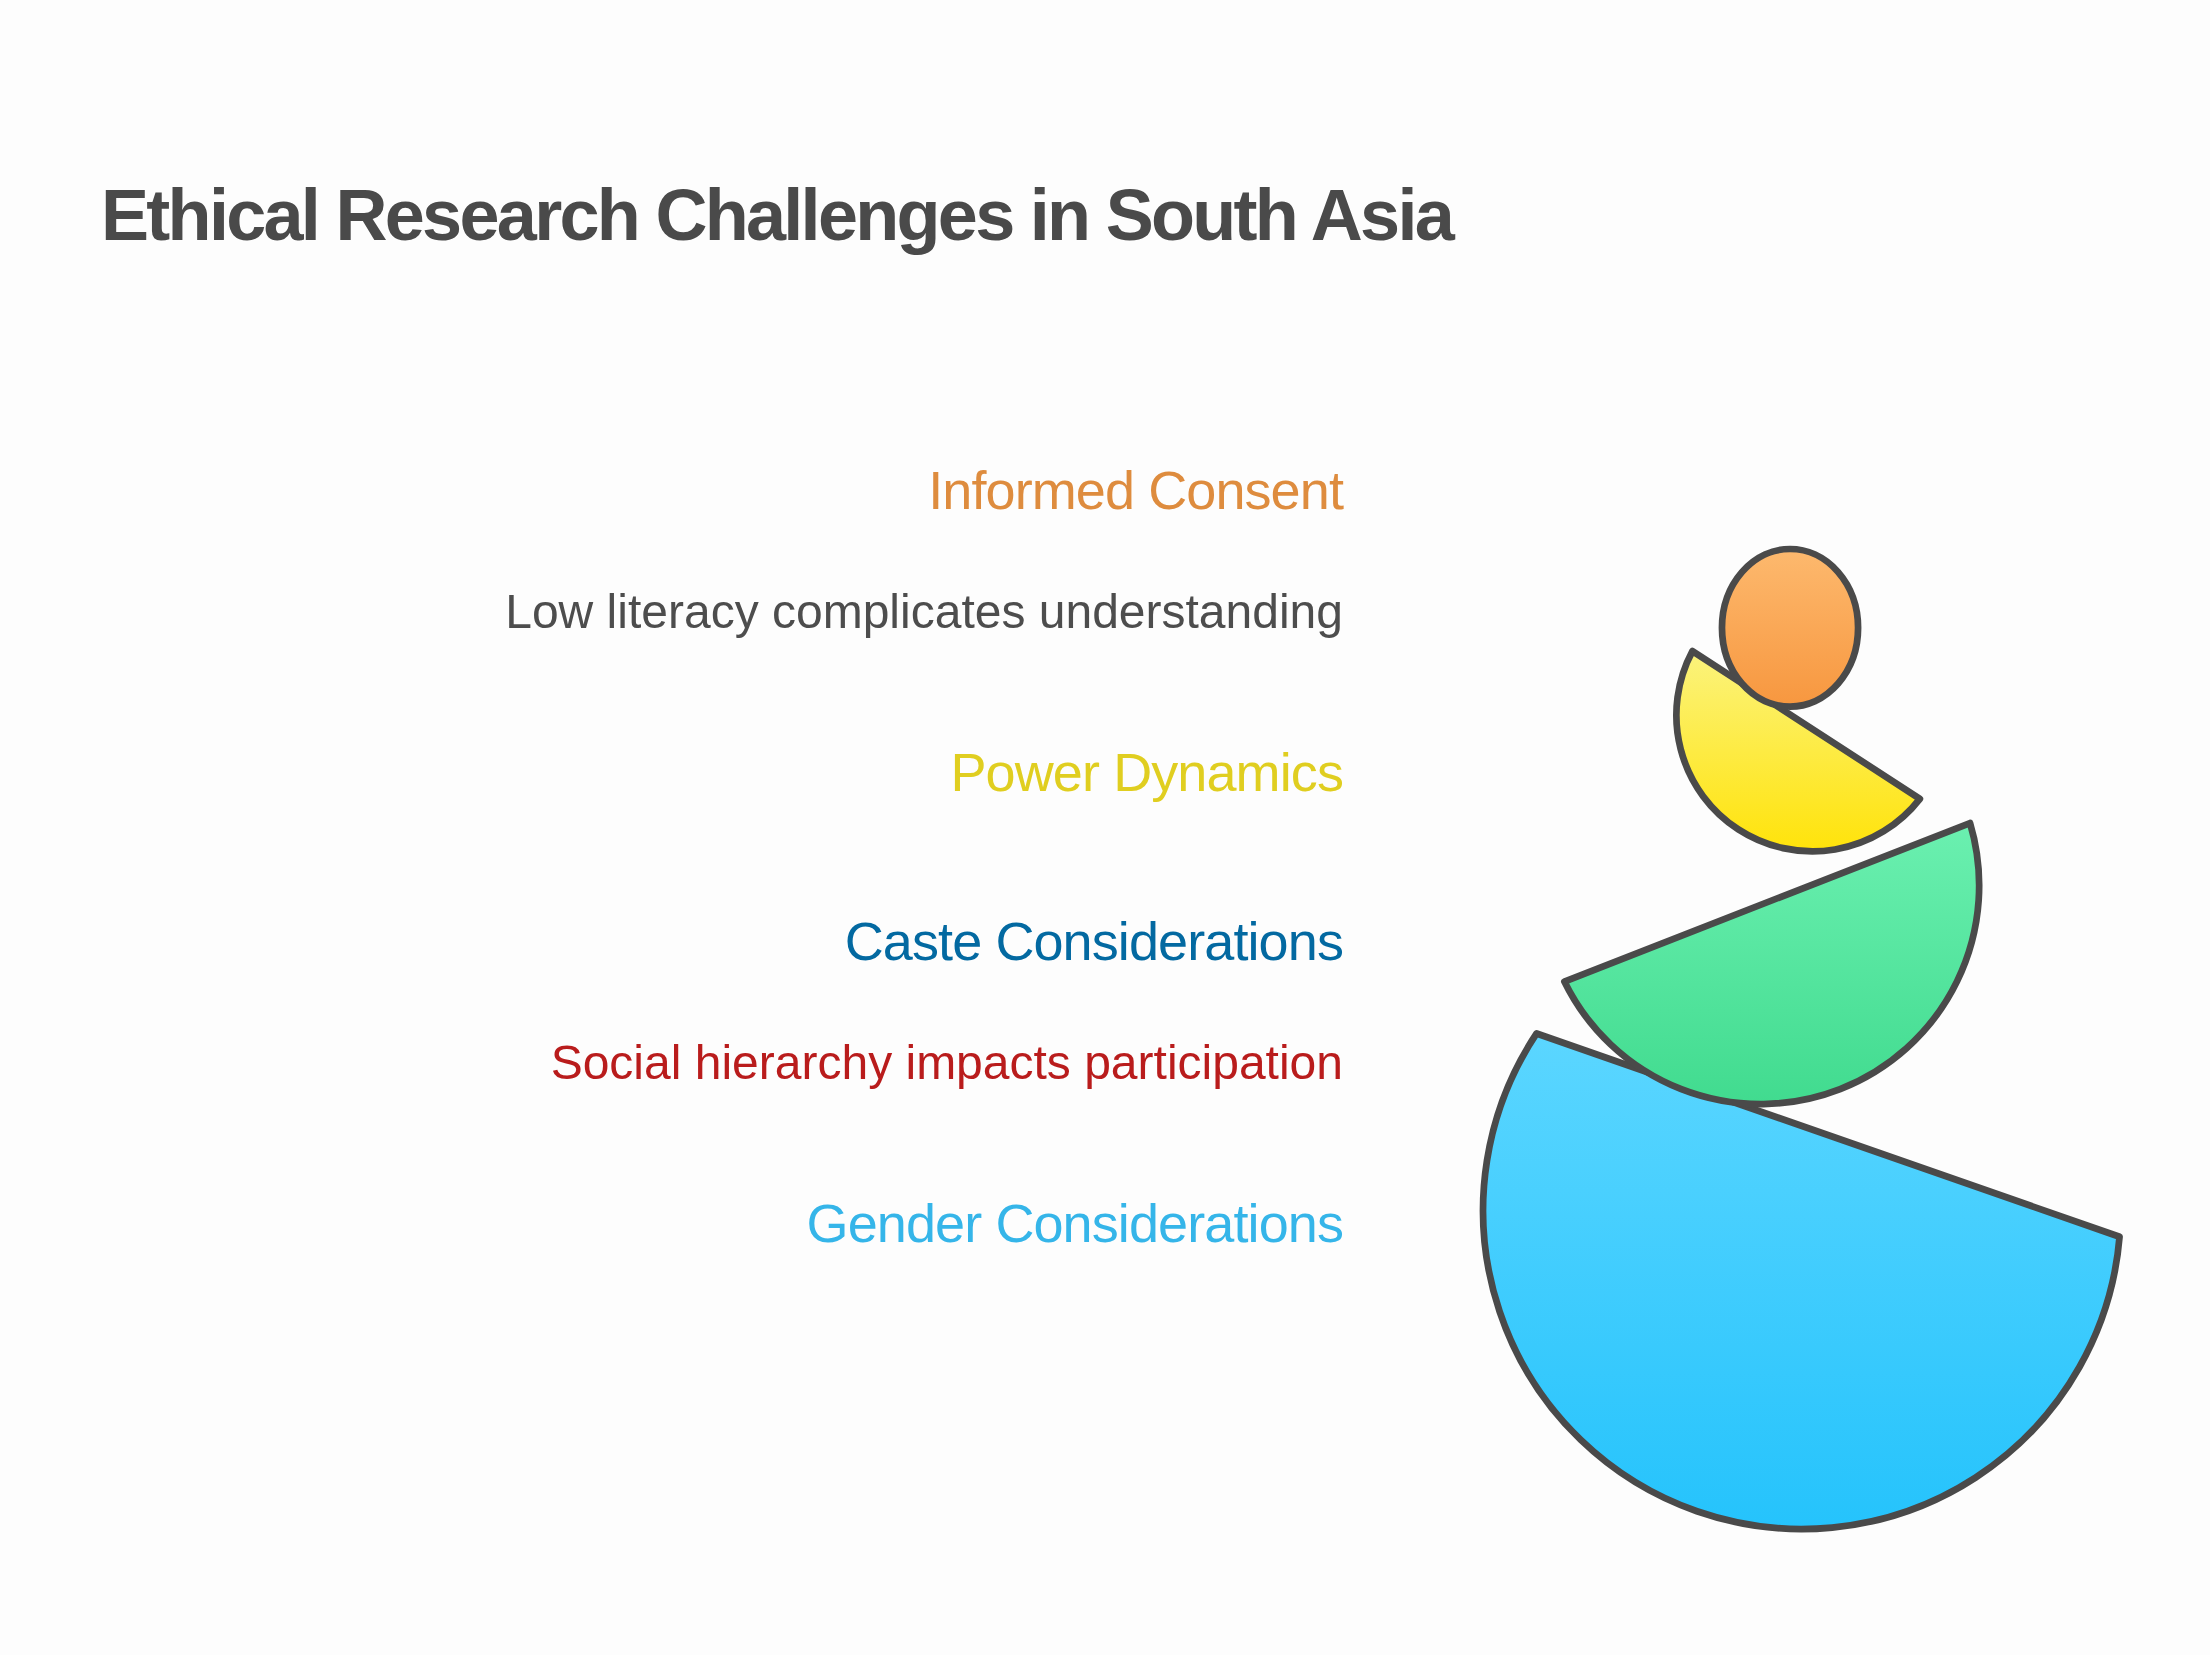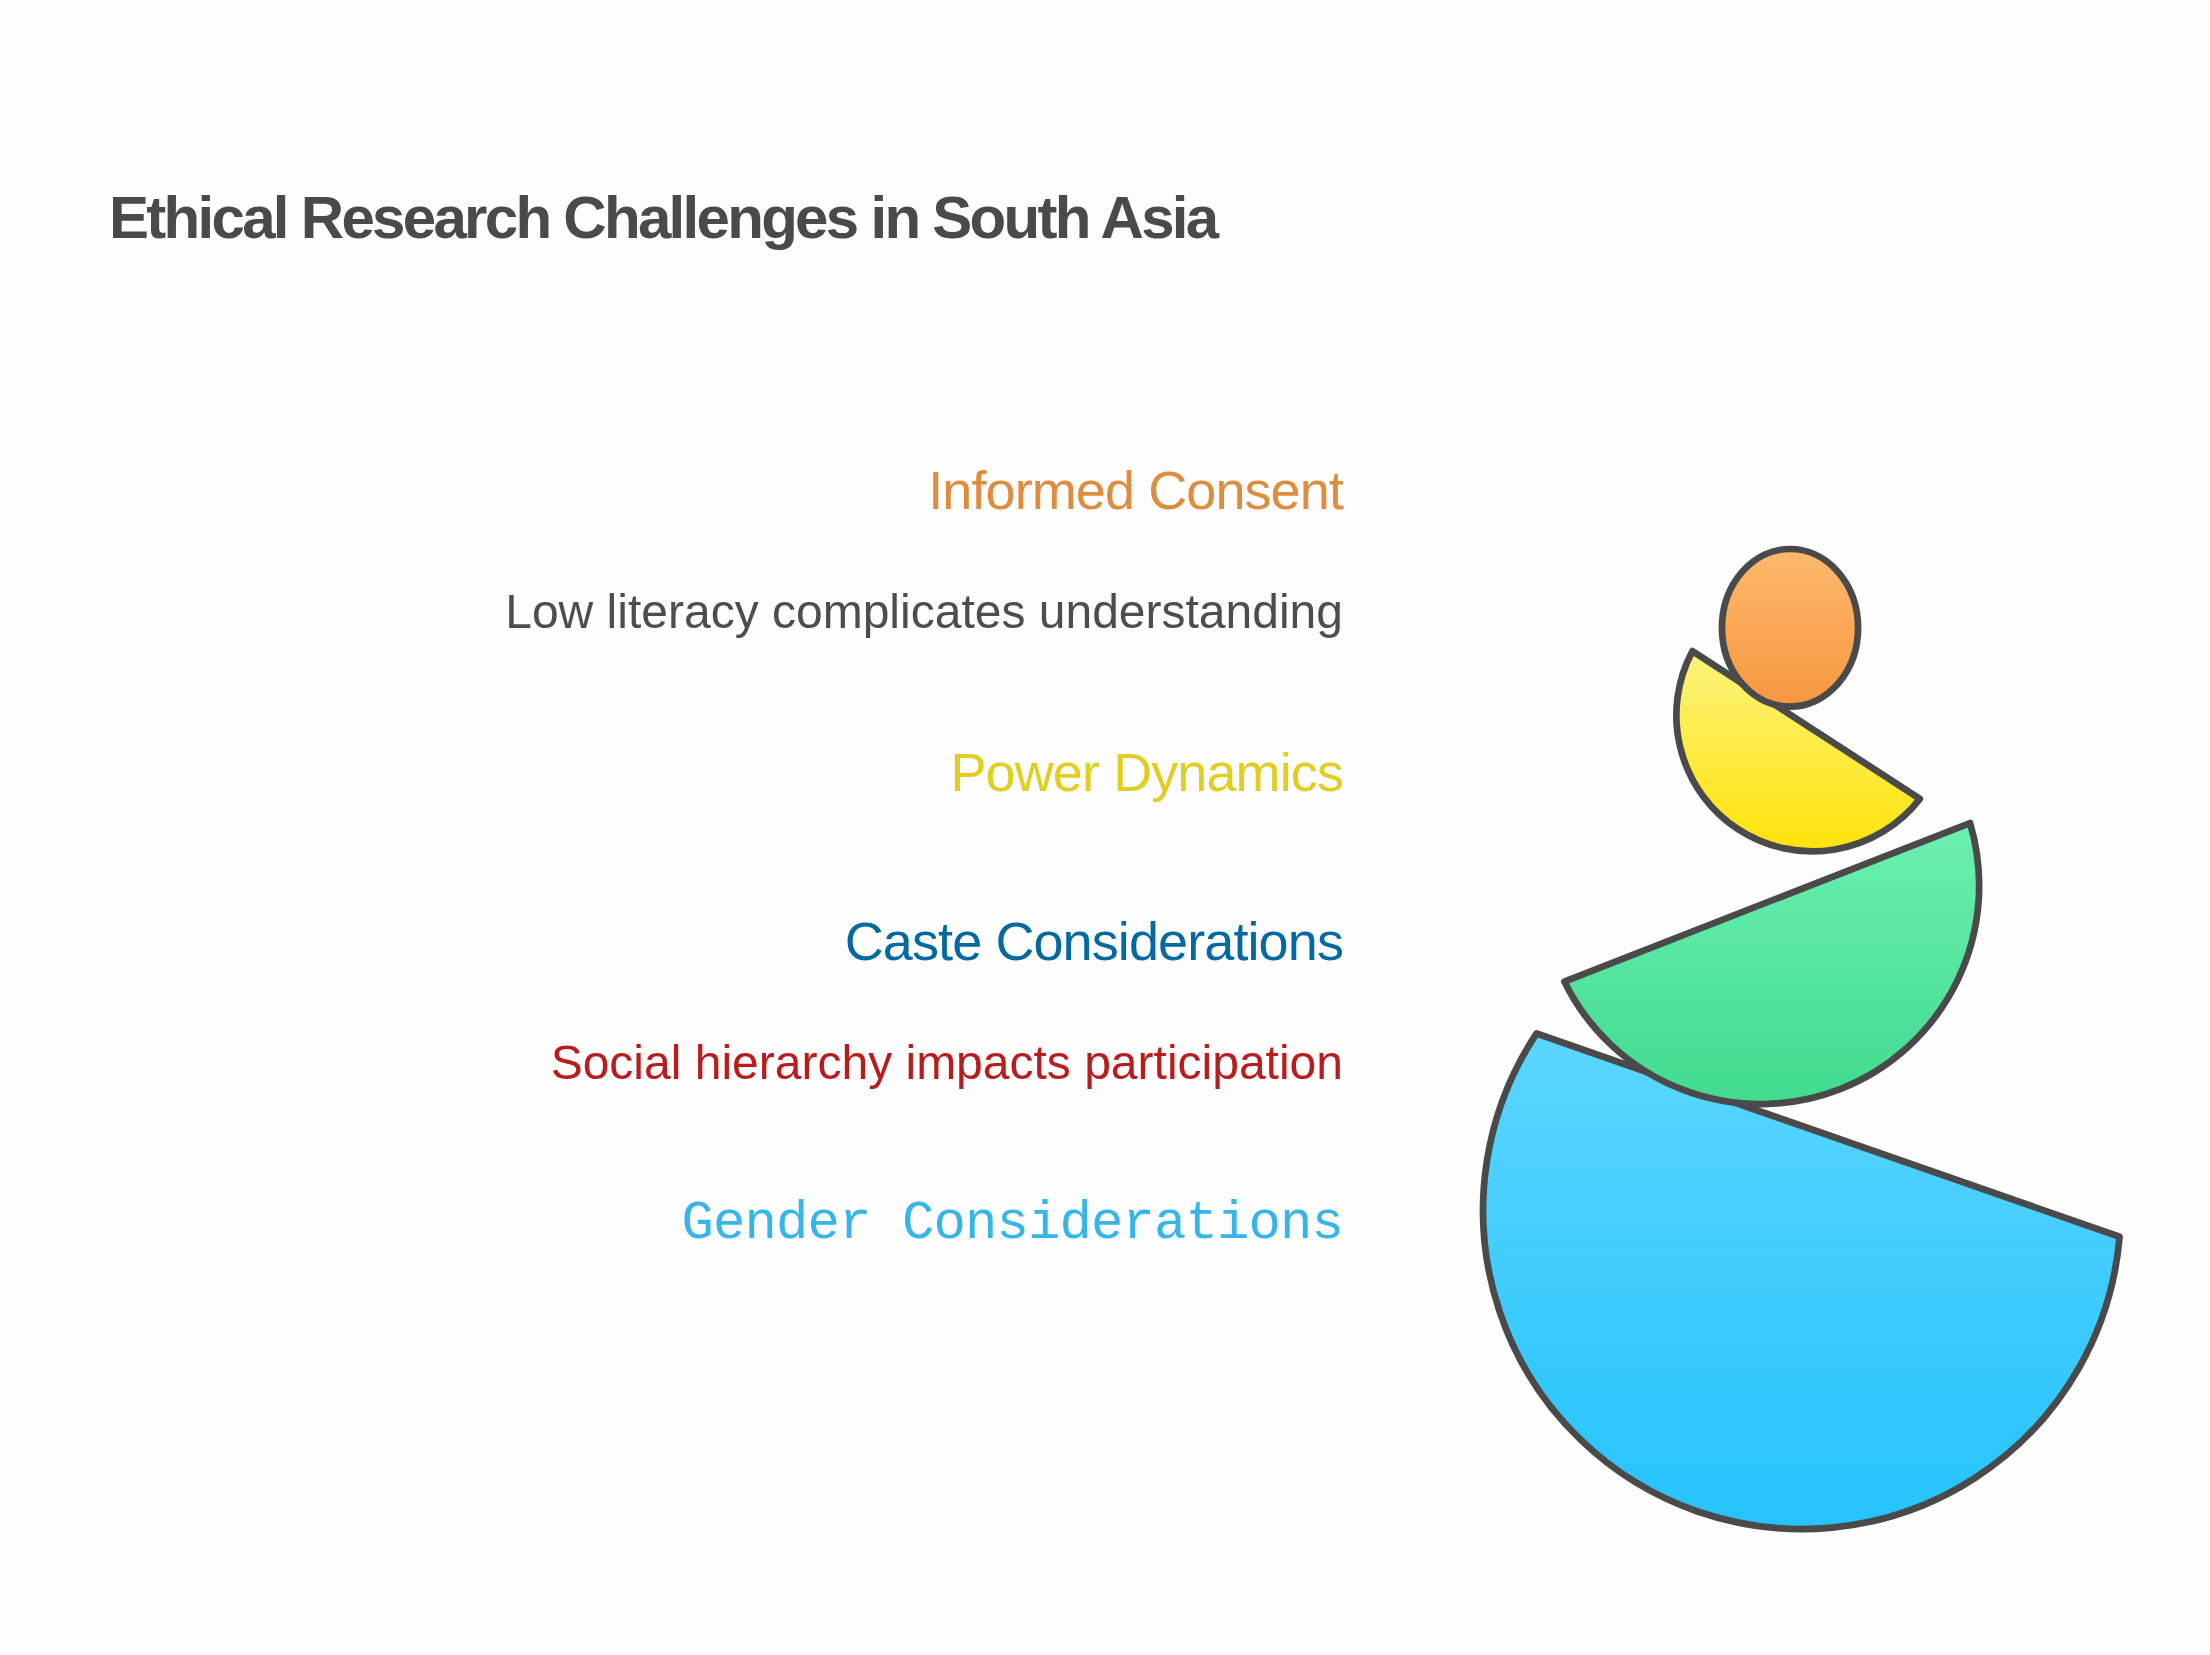--- a/index.html
+++ b/index.html
@@ -12,22 +12,22 @@
     width: 2210px;
     height: 1655px;
     background: #fdfdfd;
     overflow: hidden;
     font-family: "Liberation Sans", sans-serif;
   }
   .page-title {
     position: absolute;
     left: 97px;
     top: 174px;
-    margin: 12px;
-    font-size: 60px;
+    margin: 4px;
+    font-size: 72px;
     font-weight: 700;
     letter-spacing: -2.7px;
     line-height: 1.05;
     color: #4A4A4A;
     white-space: nowrap;
   }
   .sections {
     position: absolute;
     left: 0;
     top: 442px;
@@ -78,21 +78,21 @@
     <div class="section">
       <h2 style="color: rgb(224, 206, 32);">Power Dynamics</h2>
     </div>
 
     <div class="section">
       <h2 style="color: #0369a1;">Caste Considerations</h2>
       <p style="color: #b91c1c;">Social hierarchy impacts participation</p>
     </div>
 
     <div class="section">
-      <h2 style="color: rgb(53, 181, 233); font-family: Liberation Mono, monospace;">Gender Considerations</h2>
+      <h2 style="color: rgb(53, 181, 233);">Gender Considerations</h2>
     </div>
 
   </div>
 
   <svg class="illustration" viewBox="0 0 2468 1848" xmlns="http://www.w3.org/2000/svg">
     <defs>
       <linearGradient id="grad-orange" x1="0" y1="0" x2="0" y2="1">
         <stop offset="0" stop-color="#FDB96E"></stop>
         <stop offset="1" stop-color="#F7973F"></stop>
       </linearGradient>

